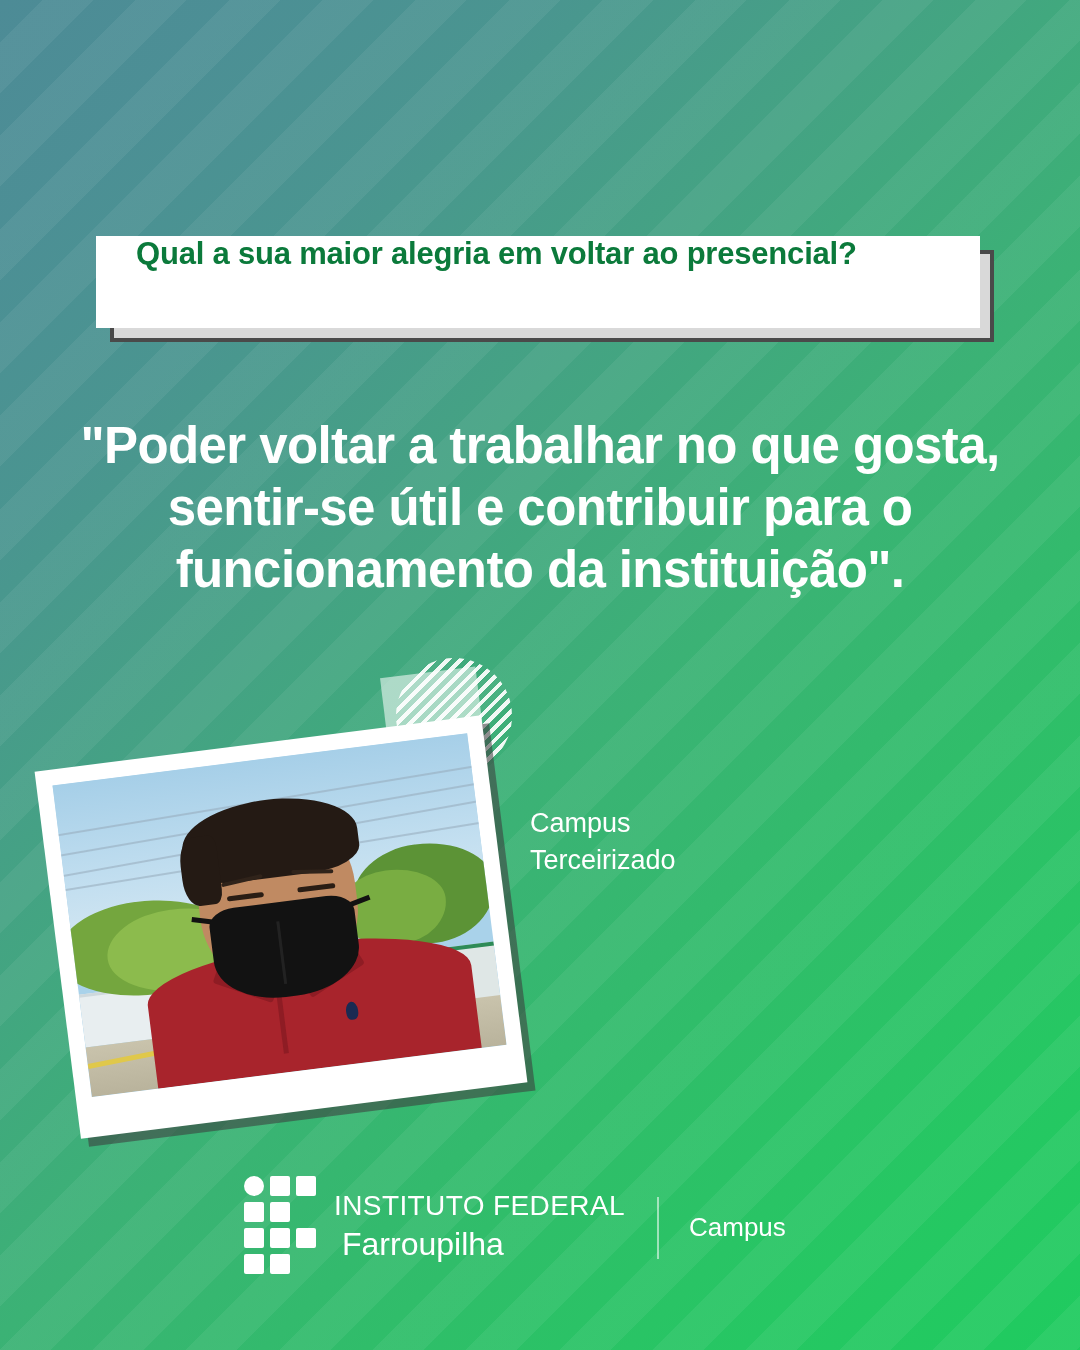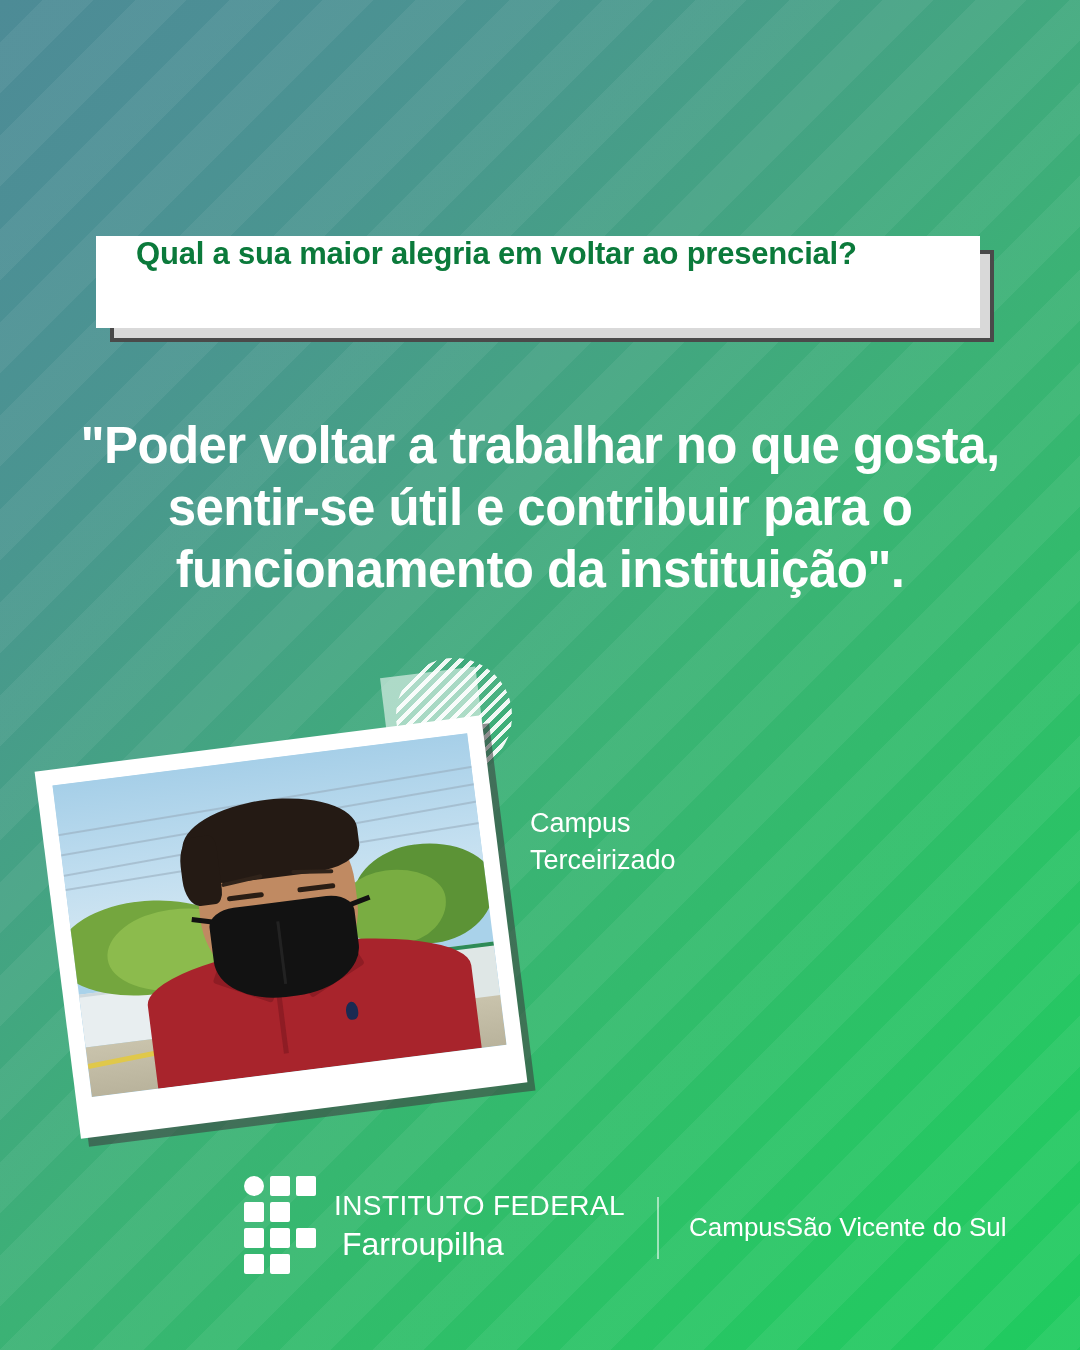--- a/index.html
+++ b/index.html
@@ -252,17 +252,16 @@
 
     <div id="logo-type">
       <div id="logo-main">INSTITUTO FEDERAL</div>
       <div id="logo-sub">Farroupilha</div>
     </div>
 
     <div id="logo-divider"></div>
 
     <div id="campus-block">
       <div id="campus-line1">Campus</div>
-      <div id="campus-line2">São Vicente do Sul</div>
     </div>
   </div>
 
 </div>
 
 </body></html>

